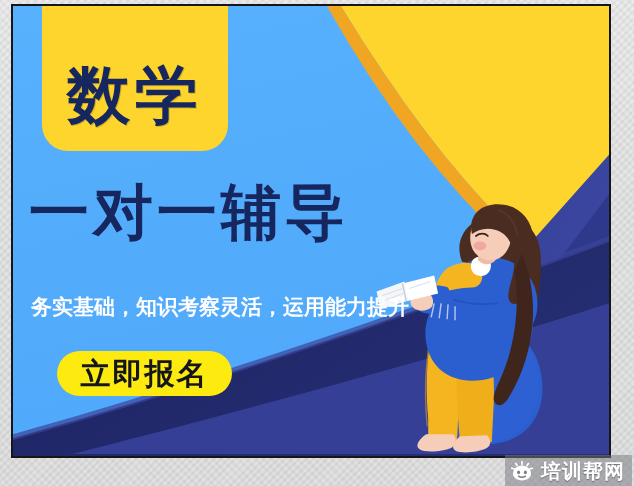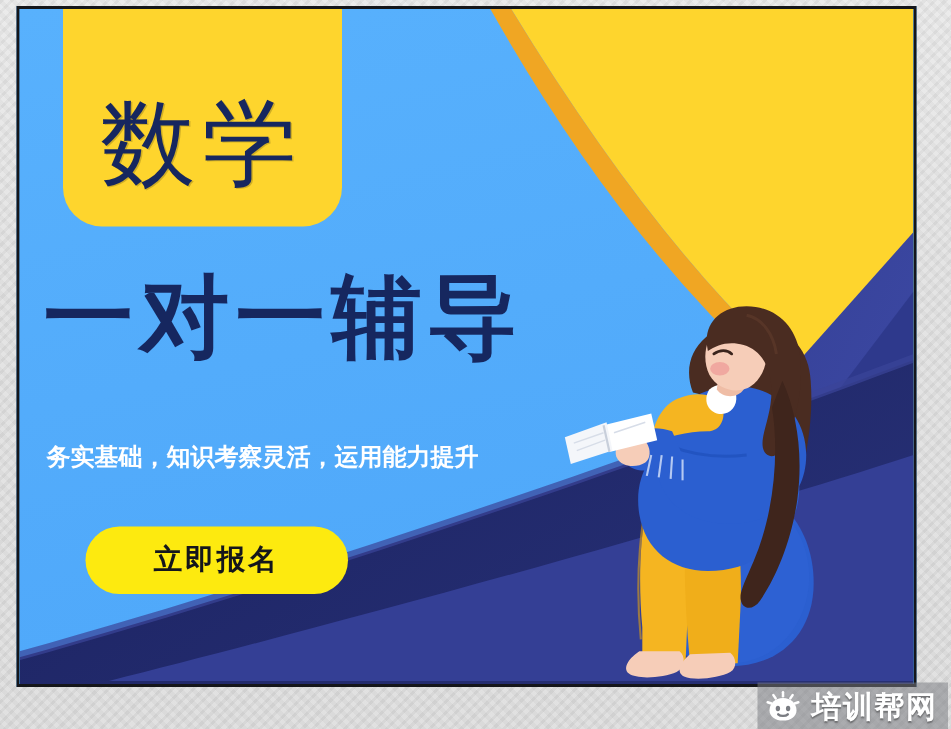--- a/index.html
+++ b/index.html
@@ -50,21 +50,21 @@
     background: #fed52d;
     border-radius: 0 0 26px 26px;
     z-index: 5;
     display: flex;
     align-items: flex-end;
     justify-content: center;
   }
   #subject-badge-label {
     color: #16275f;
     font-size: 63px;
-    font-weight: 400;
+    font-weight: 700;
     letter-spacing: 5px;
     line-height: 1;
     padding-bottom: 24px;
     text-shadow: 1px 1px 0 rgba(0,0,0,0.18);
     white-space: nowrap;
   }
 
   
   #headline {
     position: absolute;
@@ -79,21 +79,21 @@
     white-space: nowrap;
   }
 
   
   #subheadline {
     position: absolute;
     left: 18px;
     top: 291px;
     z-index: 6;
     color: #ffffff;
-    font-size: 16px;
+    font-size: 21px;
     font-weight: 700;
     letter-spacing: 0px;
     line-height: 1;
     white-space: nowrap;
   }
 
   
   #cta-button {
     position: absolute;
     left: 44px;
@@ -103,21 +103,21 @@
     background: #fdea0f;
     border-radius: 24px;
     z-index: 6;
     display: flex;
     align-items: center;
     justify-content: center;
     cursor: pointer;
   }
   #cta-button-label {
     color: #14161c;
-    font-size: 19px;
+    font-size: 30px;
     font-weight: 700;
     letter-spacing: 2px;
     line-height: 1;
     white-space: nowrap;
   }
 
   
   #watermark {
     position: absolute;
     right: 2px;

